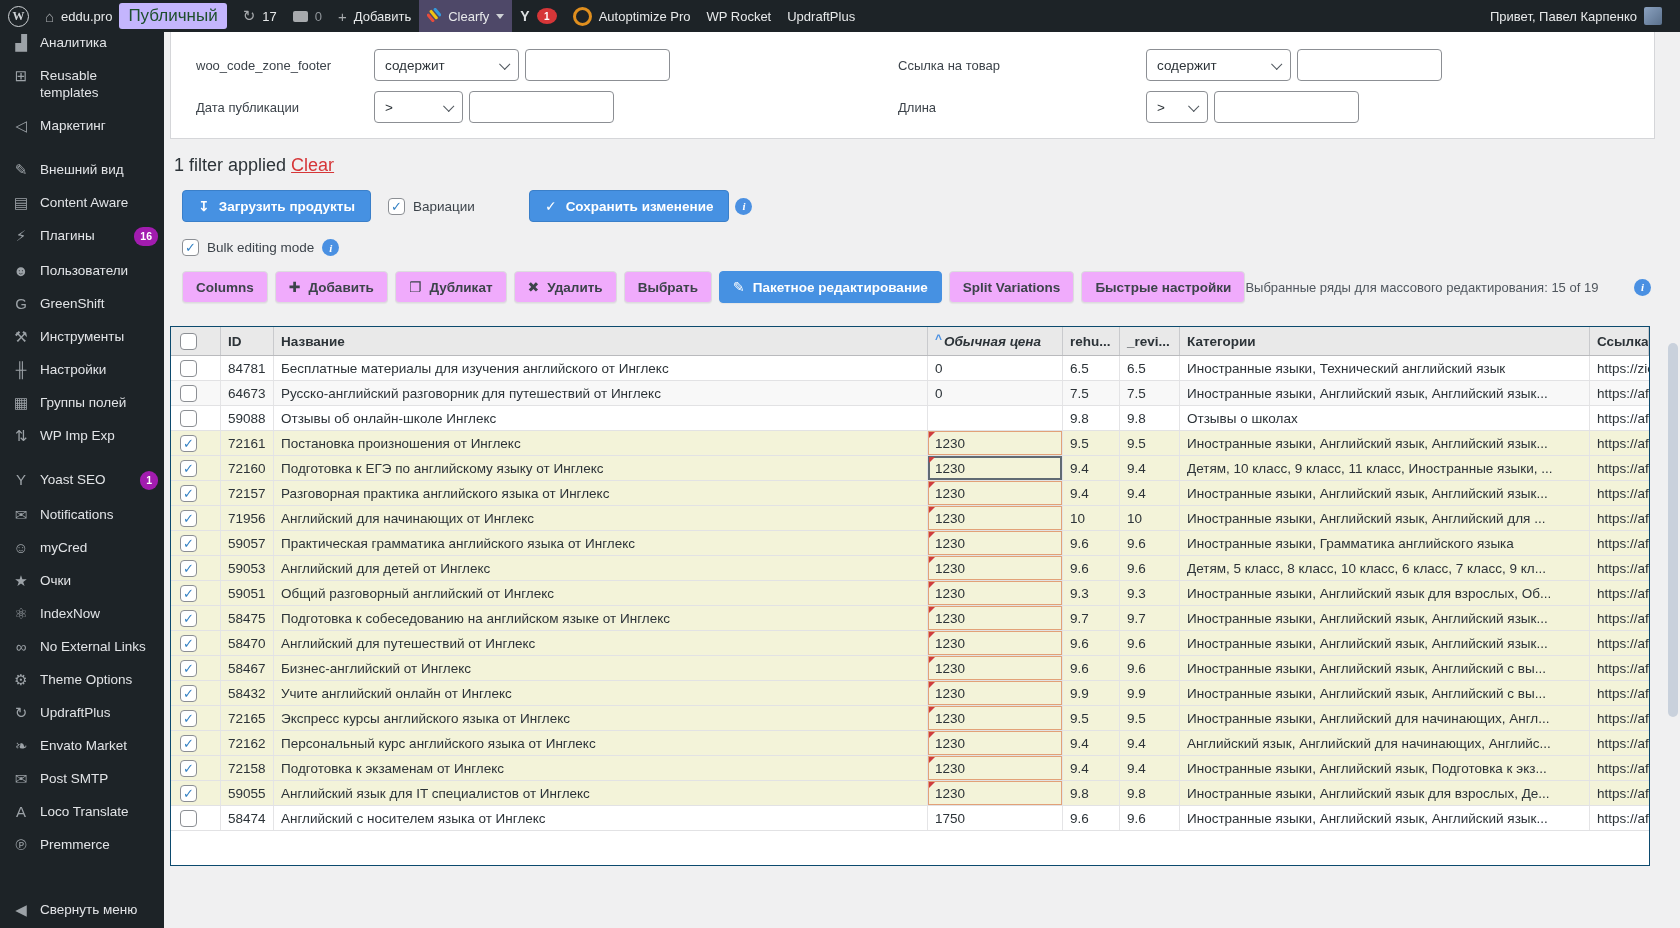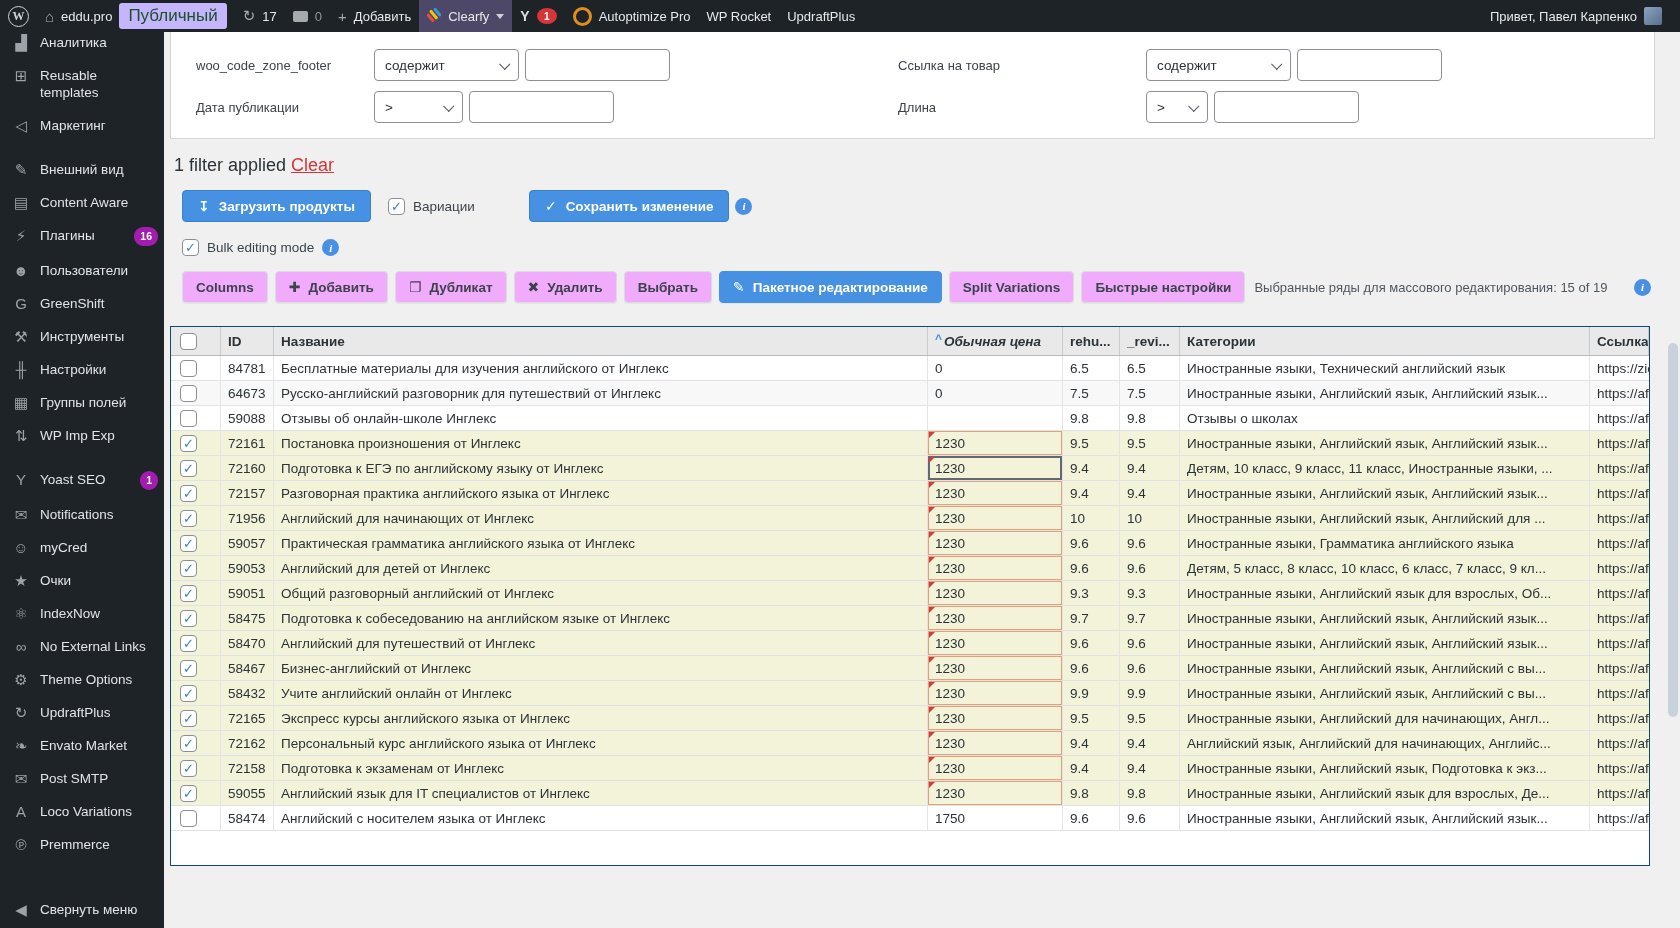--- a/index.html
+++ b/index.html
@@ -71,21 +71,21 @@
   .info{width:17px;height:17px;border-radius:50%;background:#4a90e2;color:#fff;display:inline-flex;flex:none;
         align-items:center;justify-content:center;font-size:11px;font-style:italic;font-weight:700;
         font-family:"Liberation Serif",serif}
   .bulk-row{margin:17px 0 0 18px;display:flex;align-items:center;gap:8px}
   .toolbar{margin:15px 0 0 18px;display:flex;align-items:center}
   .tb-buttons{display:flex;align-items:center;gap:7px}
   .tbtn{height:32px;background:#f0abfc;border:1px solid #dcdcde;border-radius:4px;display:inline-flex;align-items:center;
         gap:8px;padding:0 13px;font-size:13.5px;color:#3c434a;font-weight:600;cursor:pointer;
         box-shadow:0 1px 1px rgba(0,0,0,.05);font-family:inherit;white-space:nowrap}
   .tbtn.active{background:#4691e2;border-color:#4691e2;color:#fff}
-  .sel-info{margin-left:9px;font-size:13px;color:#50575e;white-space:nowrap}
+  .sel-info{font-size:13px;color:#50575e;white-space:nowrap}
   .toolbar .info{margin-left:auto;margin-right:29px}
   
   .gridwrap{margin:23px 0 0 6px;width:1480px;height:540px;background:#fff;border:1px solid #0c4a6e;
             box-sizing:border-box;overflow:hidden}
   .g-head{display:flex;height:28px;background:#e9e9e9;border-bottom:1px solid #b9babd;font-weight:700;
           font-size:13.5px;color:#2c3338}
   .g-row{display:flex;height:25px;border-bottom:1px solid #e2e2e4;font-size:13.5px;color:#2c3338;background:#fff;box-sizing:border-box}
   .g-row.alt{background:#f8f8f8}
   .g-row.sel{background:#f3f3d9}
   .g-cell{padding:0 7px;display:flex;align-items:center;overflow:hidden;white-space:nowrap;
@@ -253,21 +253,21 @@
       <div class="side-item">
         <span class="side-ico">❧</span>
         <span class="side-label">Envato Market</span>
       </div>
       <div class="side-item">
         <span class="side-ico">✉</span>
         <span class="side-label">Post SMTP</span>
       </div>
       <div class="side-item">
         <span class="side-ico">A</span>
-        <span class="side-label">Loco Variations</span>
+        <span class="side-label">Loco Translate</span>
       </div>
       <div class="side-item">
         <span class="side-ico">℗</span>
         <span class="side-label">Premmerce</span>
       </div>
     </div>
   <div class="collapse-item">
     <span class="side-ico">◀</span>
     <span>Свернуть меню</span>
   </div>

